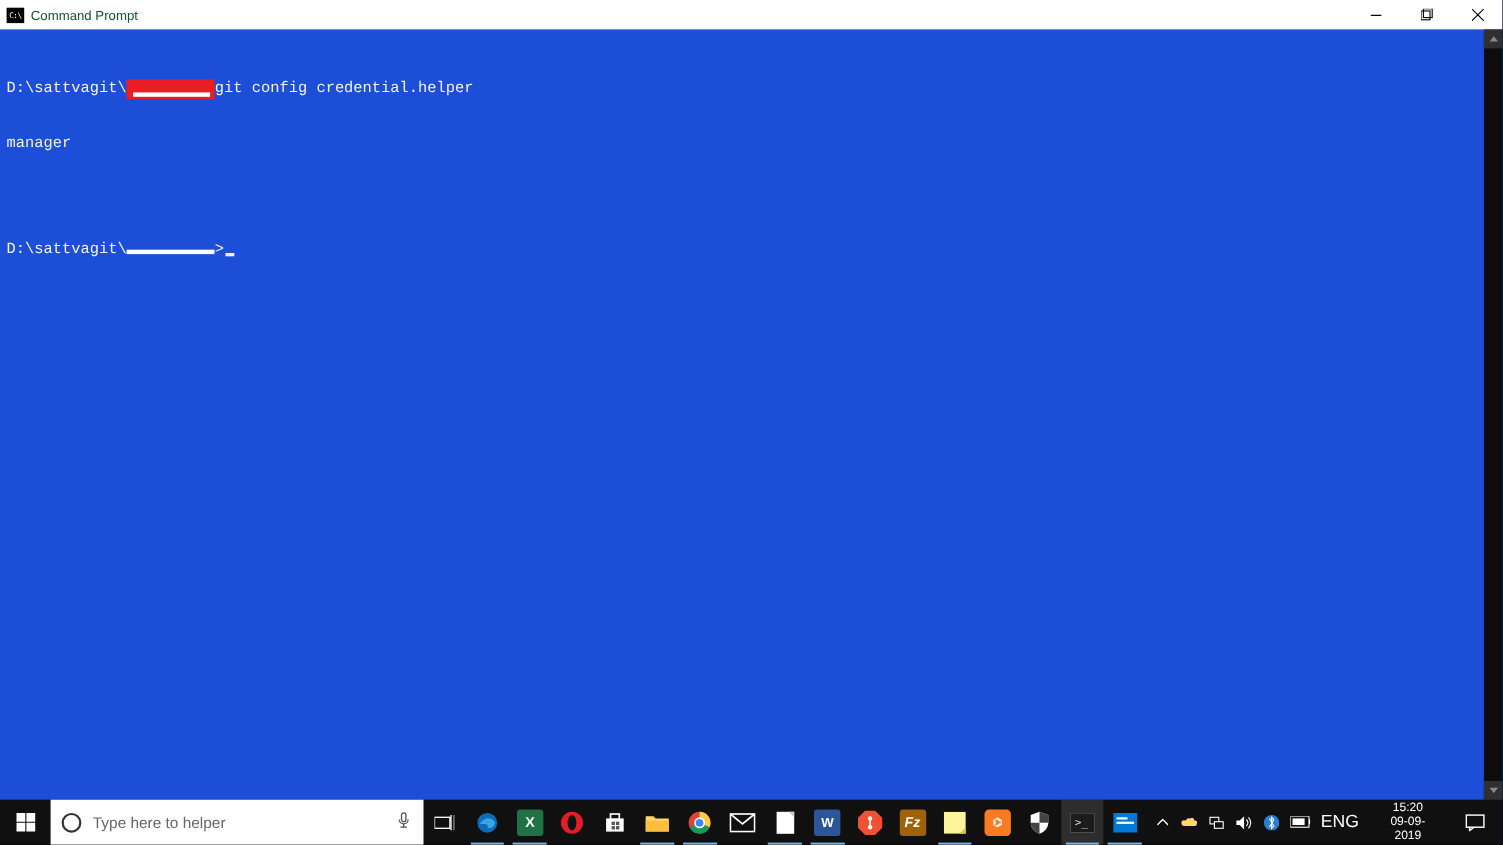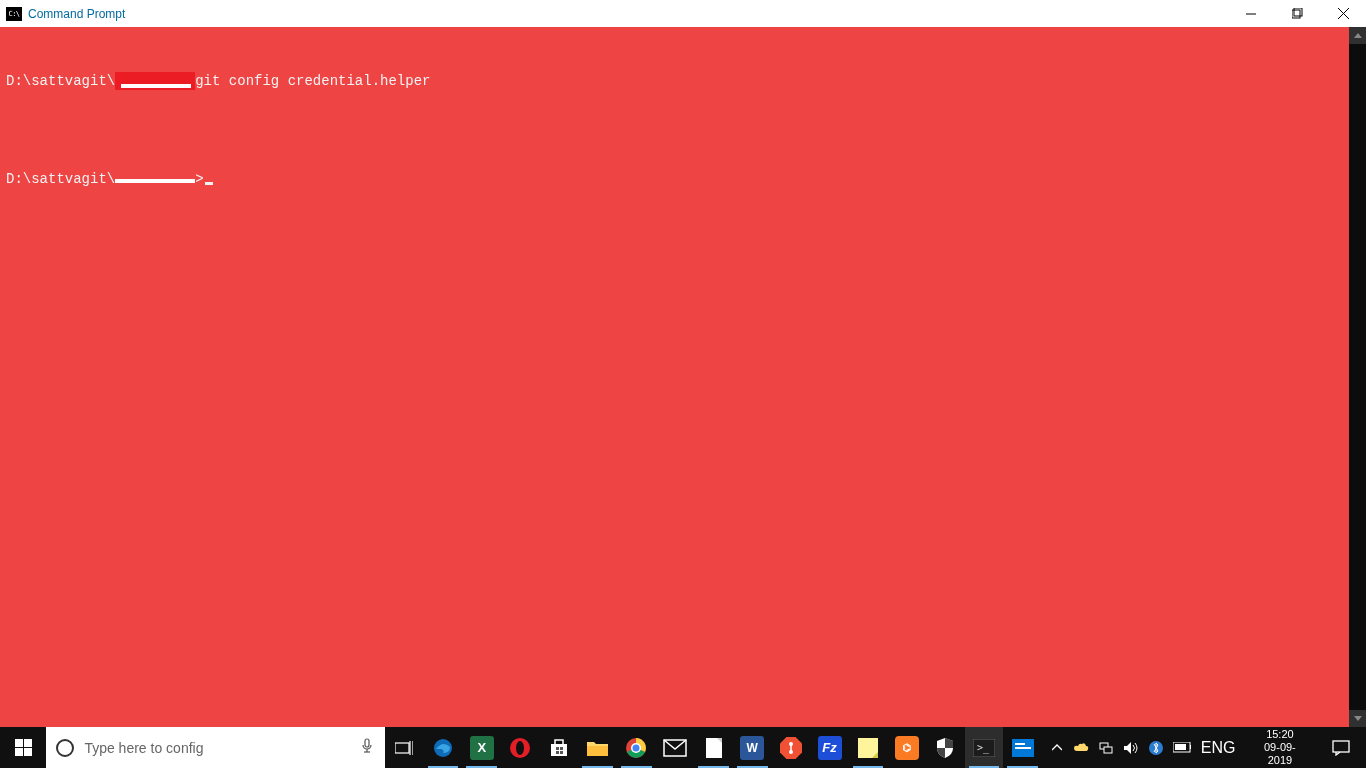--- a/index.html
+++ b/index.html
@@ -21,41 +21,41 @@
     font-size: 7px;
     font-family: monospace;
     display: flex;
     align-items: center;
     justify-content: center;
     letter-spacing: -0.5px;
     margin-right: 6px;
   }
   .titlebar .title {
     font-size: 12px;
-    color: #0369a1;
+    color: #14532d;
   }
   .win-controls {
     position: absolute;
     right: 0; top: 0;
     display: flex;
     height: 27px;
   }
   .win-btn {
     width: 46px;
     display: flex;
     align-items: center;
     justify-content: center;
     color: #000;
   }
   .win-btn svg { display: block; }
   
   
   .terminal-wrap {
     height: 700px;
-    background: #ef4444;
+    background: #1d4ed8;
     position: relative;
     padding-left: 36px;
   }
   .terminal {
     position: absolute;
     left: 0; top: 0; right: 17px; bottom: 0;
     padding: 14px 6px 6px 6px;
     color: #f2f2f2;
     font-family: Consolas, "Courier New", monospace;
     font-size: 14px;
@@ -242,20 +242,21 @@
       </svg>
     </div>
   </div>
 </div>
 
 <div class="terminal-wrap">
   <div class="terminal">
     <div class="line">
       <span>D:\sattvagit\</span><span class="redact-red"></span><span>git config credential.helper</span>
     </div>
+    <div class="line"><span>manager</span></div>
     <div class="line">&nbsp;</div>
     <div class="line">
       <span>D:\sattvagit\</span><span class="redact-white"></span><span>&gt;</span><span class="cursor"></span>
     </div>
   </div>
   <div class="scrollbar">
     <div class="scroll-arrow">
       <svg width="8" height="5">
           <polygon points="4,0 8,5 0,5" fill="#888"></polygon>
         </svg>
@@ -272,21 +273,21 @@
   <div class="start-btn">
     <div class="win-logo">
       <div></div>
         <div></div>
         <div></div>
         <div></div>
     </div>
   </div>
   <div class="search-box">
     <div class="circle"></div>
-    <span class="placeholder">Type here to config</span>
+    <span class="placeholder">Type here to helper</span>
     <span class="mic">
       <svg width="12" height="16" viewBox="0 0 12 16">
           <rect x="4" y="1" width="4" height="8" rx="2" fill="none" stroke="#555" stroke-width="1.2"></rect>
           <path d="M2 7 a4 4 0 0 0 8 0" fill="none" stroke="#555" stroke-width="1.2"></path>
           <line x1="6" y1="11" x2="6" y2="14" stroke="#555" stroke-width="1.2"></line>
           <line x1="3" y1="14" x2="9" y2="14" stroke="#555" stroke-width="1.2"></line>
         </svg>
     </span>
   </div>
 
@@ -355,21 +356,21 @@
   </div>
   <div class="task-item">
     <svg width="22" height="22">
         <rect x="0" y="0" width="22" height="22" fill="#f05033" transform="rotate(45 11 11)"></rect>
         <circle cx="11" cy="7" r="2" fill="#fff"></circle>
         <circle cx="11" cy="15" r="2" fill="#fff"></circle>
         <line x1="11" y1="7" x2="11" y2="15" stroke="#fff" stroke-width="1.5"></line>
       </svg>
   </div>
   <div class="task-item">
-    <div class="icon-box" style="background:#1d4ed8;color:#fff;font-weight:bold;font-size:13px;font-style:italic;">Fz</div>
+    <div class="icon-box" style="background:#a16207;color:#fff;font-weight:bold;font-size:13px;font-style:italic;">Fz</div>
   </div>
   <div class="task-item running">
     <svg width="20" height="20">
         <rect width="20" height="20" fill="#fef49c"></rect>
         <polygon points="14,20 20,14 20,20" fill="#d8c648"></polygon>
       </svg>
   </div>
   <div class="task-item">
     <div class="icon-box" style="background:#fb7a24;color:#fff;font-weight:bold;font-size:10px;border-radius:4px;">⌬</div>
   </div>

